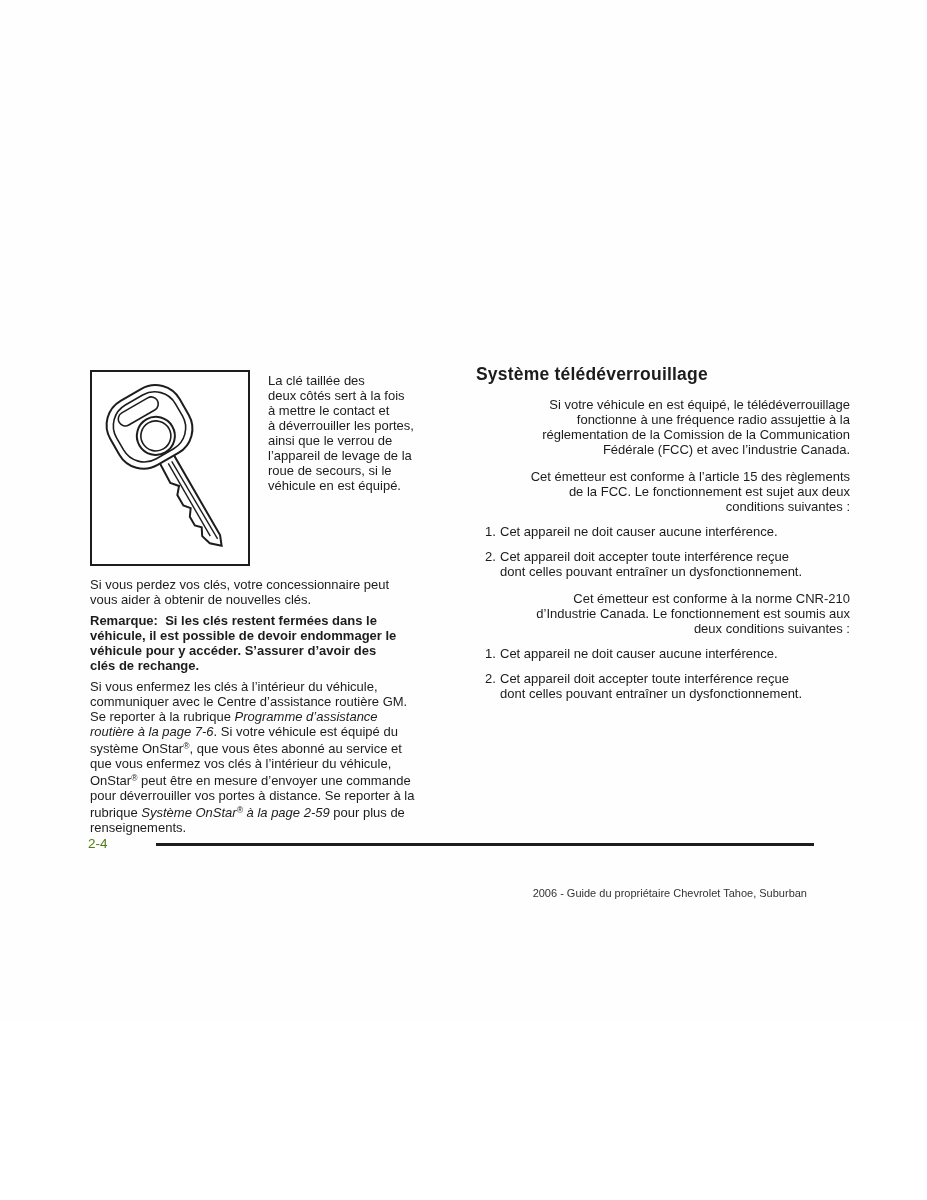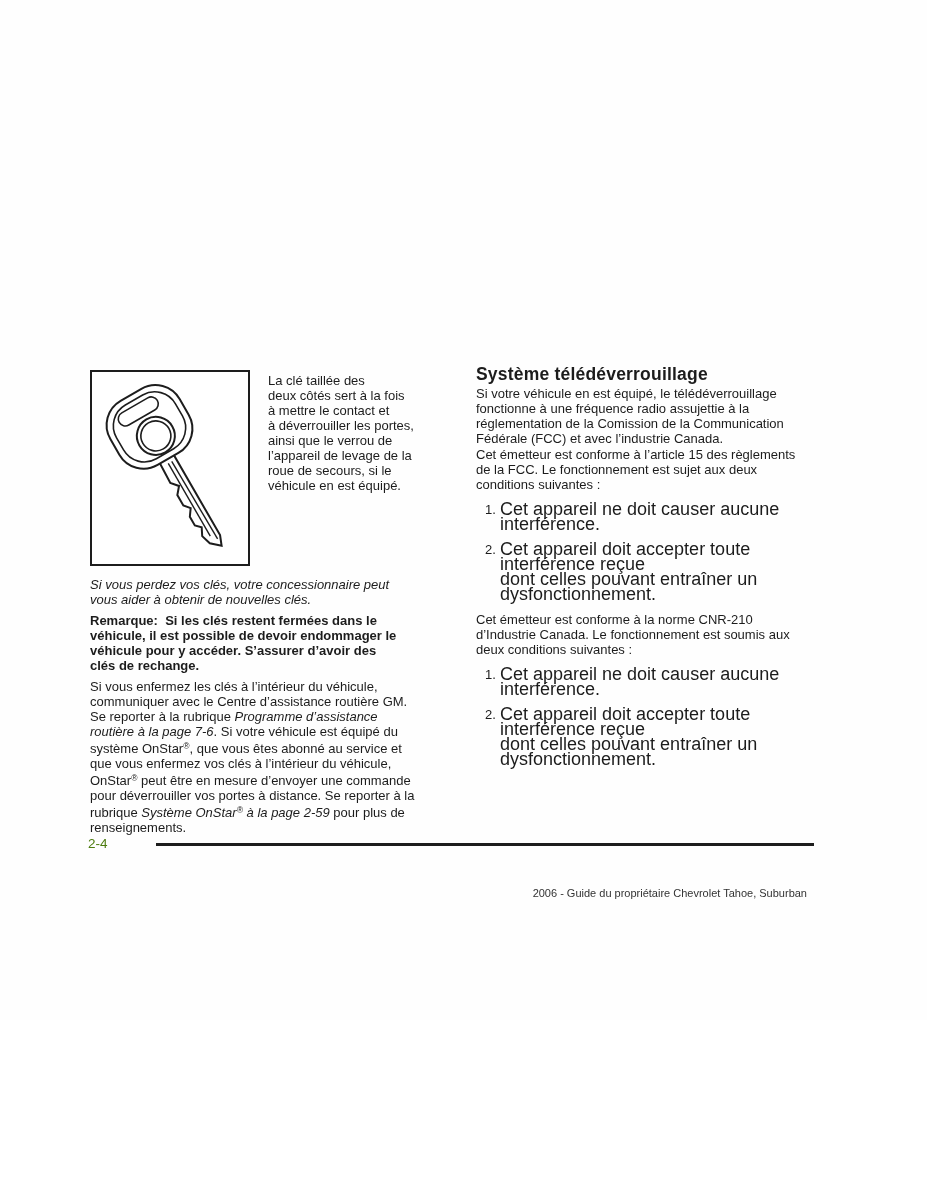--- a/index.html
+++ b/index.html
@@ -10,36 +10,36 @@
   }
   p { margin:0; white-space:pre-line; font-size:13px; line-height:15px; }
 
   .col-left  { position:absolute; left:90px;  top:364px; width:378px; }
   .col-right { position:absolute; left:476px; top:364px; width:374px; }
 
   .figure-row { display:flex; margin-top:6px; }
   .key-box { width:160px; height:196px; border:2px solid #1d1d1d; box-sizing:border-box; background:#fff; flex:none; }
   .key-caption { margin-left:18px; padding-top:3px; width:182px; }
 
-  .p-intro  { margin-top:11px;font-style:italic; }
+  .p-intro  { margin-top:11px; }
   .p-note   { margin-top:6px; font-weight:bold; }
   .p-onstar { margin-top:6px; }
 
   .seg-n {}
   .seg-i  { font-style:italic; }
   .seg-bi { }
   .seg-sup  { font-size:8.5px; vertical-align:4px; }
   .seg-isup { font-size:8.5px; vertical-align:4px; font-style:italic; }
 
   .section-heading { margin:0; font-size:17.5px; line-height:21px; font-weight:bold; letter-spacing:0.2px; }
-  .col-right p.body { margin-top:1px; }
+  .col-right p.body { margin-top:12px;text-align:right; }
   .list { margin-top:10px; }
   .list-item { display:flex; margin-bottom:10px; padding-left:9px; }
   .list-item .num { width:15px; flex:none; font-size:13px; line-height:15px; }
-  .list-item .txt { white-space:pre-line; font-size:18px; line-height:15px; }
+  .list-item .txt { white-space:pre-line; font-size:13px; line-height:15px; }
 
   .page-number { position:absolute; left:88px; top:836px; font-size:13.5px; color:#4d7c0f; }
   .footer-rule { position:absolute; left:156px; top:843px; width:658px; height:3px; background:#1d1d1d; }
   .footer-text { position:absolute; top:887px; right:120px; font-size:11px; color:#333; }
 
   .key-art { display:block; margin:0 auto; }
 </style>
 </head>
 <body>
 

